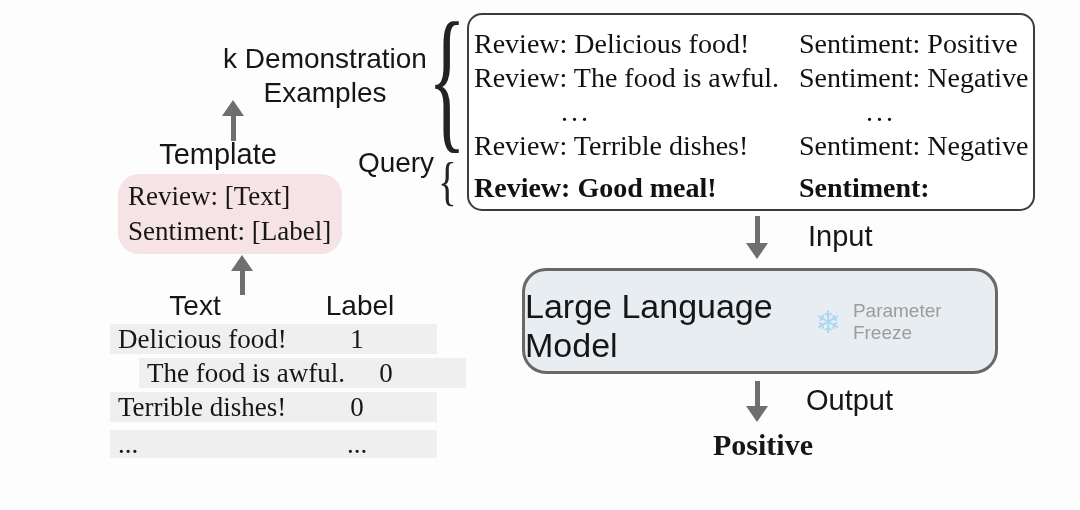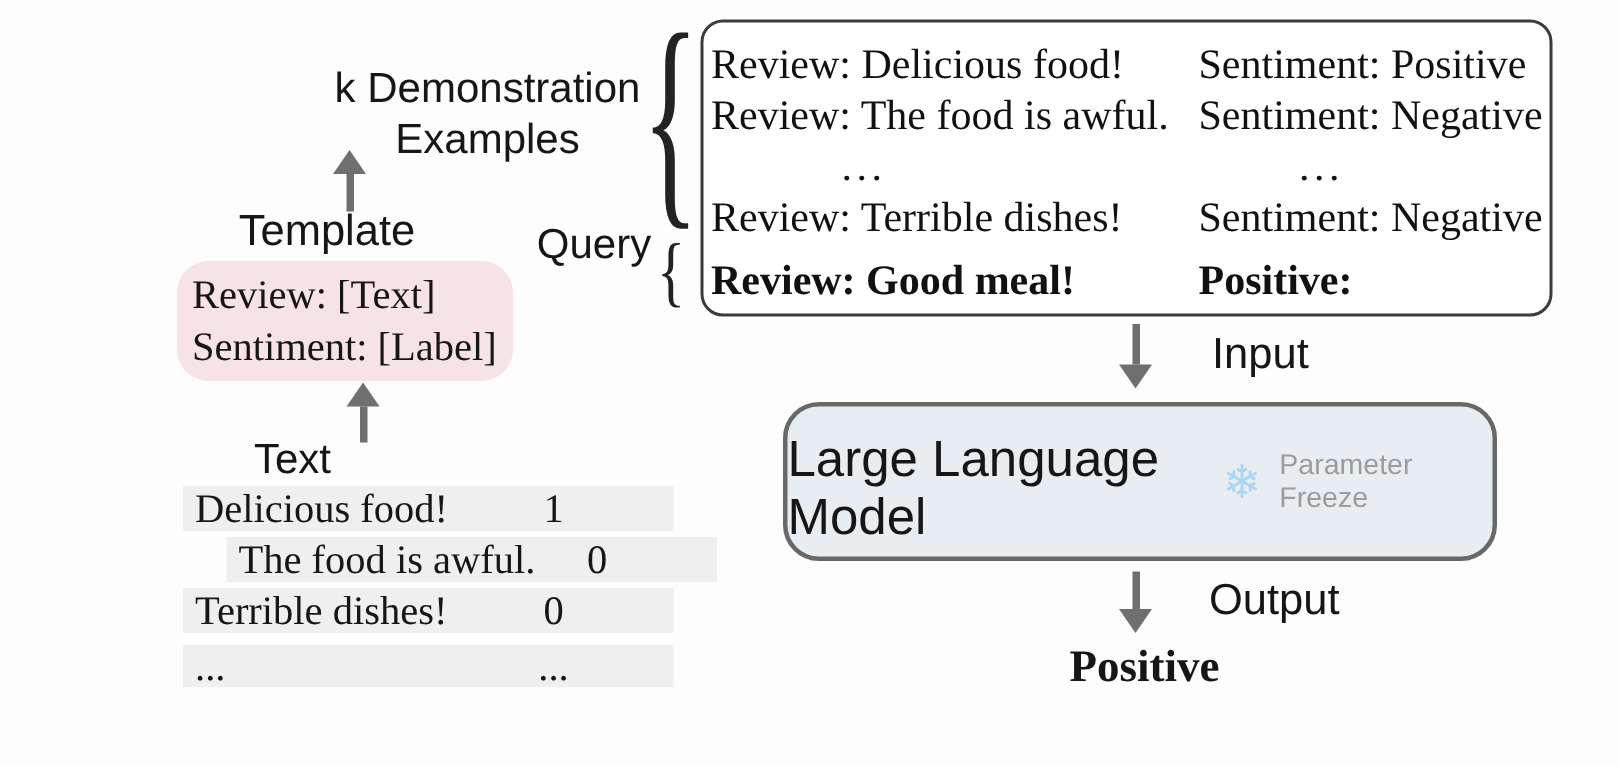--- a/index.html
+++ b/index.html
@@ -22,21 +22,21 @@
   .arrow{width:22px;display:flex;flex-direction:column;align-items:center;}
   .arrow .head-up{width:0;height:0;border-left:11px solid transparent;border-right:11px solid transparent;
                   border-bottom:16px solid var(--arrow);}
   .arrow .head-down{width:0;height:0;border-left:11px solid transparent;border-right:11px solid transparent;
                     border-top:16px solid var(--arrow);}
   .arrow .stem{width:5px;background:var(--arrow);}
 
   
   .th-text{left:150px;top:290px;width:90px;font-size:28px;}
   .th-label{left:318px;top:290px;width:84px;font-size:28px;}
-  .trow{left:122px;width:327px;height:30px;background:var(--rowbg);font-size:27px;
+  .trow{left:110px;width:327px;height:30px;background:var(--rowbg);font-size:27px;
         display:flex;align-items:center;padding-left:8px;box-sizing:border-box;}
   .trow .lbl{position:absolute;left:222px;width:50px;text-align:center;}
 
   
   .brace{font-family:"Liberation Serif",serif;color:#232323;transform-origin:left top;}
   .brace-big{left:428px;top:0px;font-size:158px;line-height:158px;transform:scale(0.5,1);}
   .brace-small{left:438px;top:156px;font-size:52px;line-height:52px;transform:scale(0.75,1);}
 
   
   .promptbox{left:467px;top:13px;width:568px;height:198px;border:2.5px solid var(--pborder);
@@ -86,20 +86,21 @@
     <div>Review: [Text]</div>
     <div>Sentiment: [Label]</div>
   </div>
 
   <div class="abs arrow" style="left:231px;top:255px;">
     <div class="head-up"></div>
     <div class="stem" style="height:24px;"></div>
   </div>
 
   <div class="abs th-text center">Text</div>
+  <div class="abs th-label center">Label</div>
 
   <div class="abs trow serif" style="top:324px;">
     <span>Delicious food!</span>
     <span class="lbl">1</span>
   </div>
   <div class="abs trow serif" style="top:358px;margin-left:29px;">
     <span>The food is awful.</span>
     <span class="lbl">0</span>
   </div>
   <div class="abs trow serif" style="top:392px;">
@@ -130,21 +131,21 @@
     <div class="prow ellip">
       <span class="lcol">...</span>
       <span class="rcol">...</span>
     </div>
     <div class="prow">
       <span class="lcol">Review: Terrible dishes!</span>
       <span class="rcol">Sentiment: Negative</span>
     </div>
     <div class="prow bold">
       <span class="lcol">Review: Good meal!</span>
-      <span class="rcol">Positive:</span>
+      <span class="rcol">Sentiment:</span>
     </div>
   </div>
 
   <div class="abs arrow" style="left:746px;top:216px;">
     <div class="stem" style="height:27px;"></div>
     <div class="head-down"></div>
   </div>
   <div class="abs io-label input-label">Input</div>
 
   <div class="abs llmbox">

